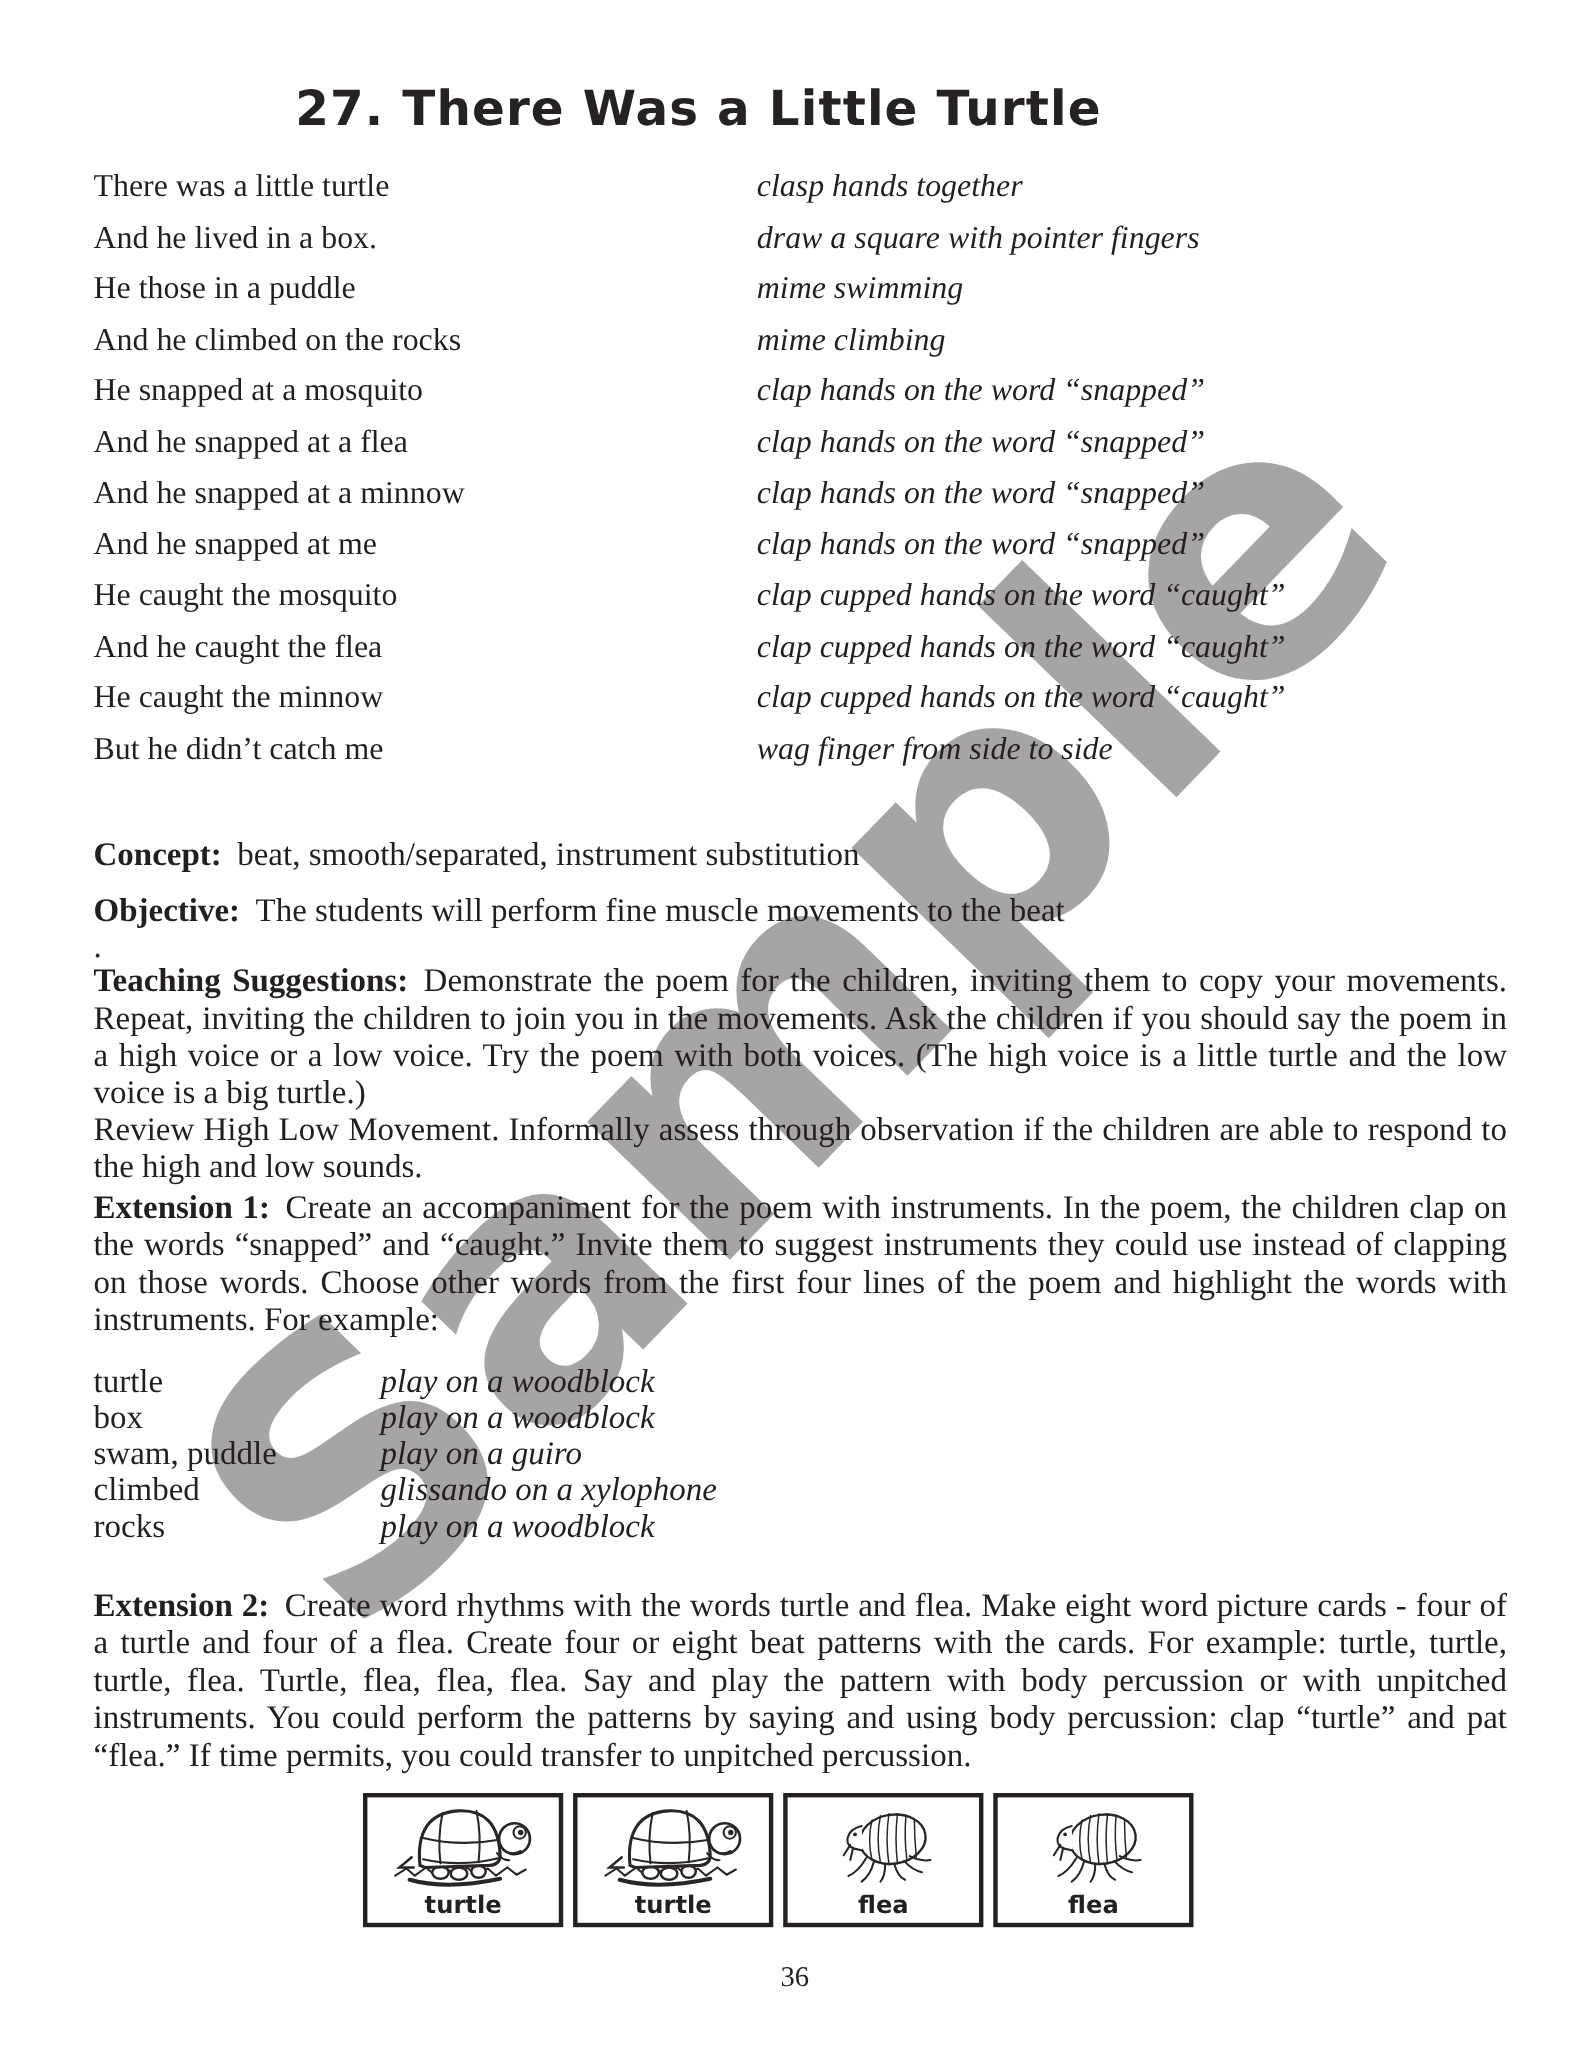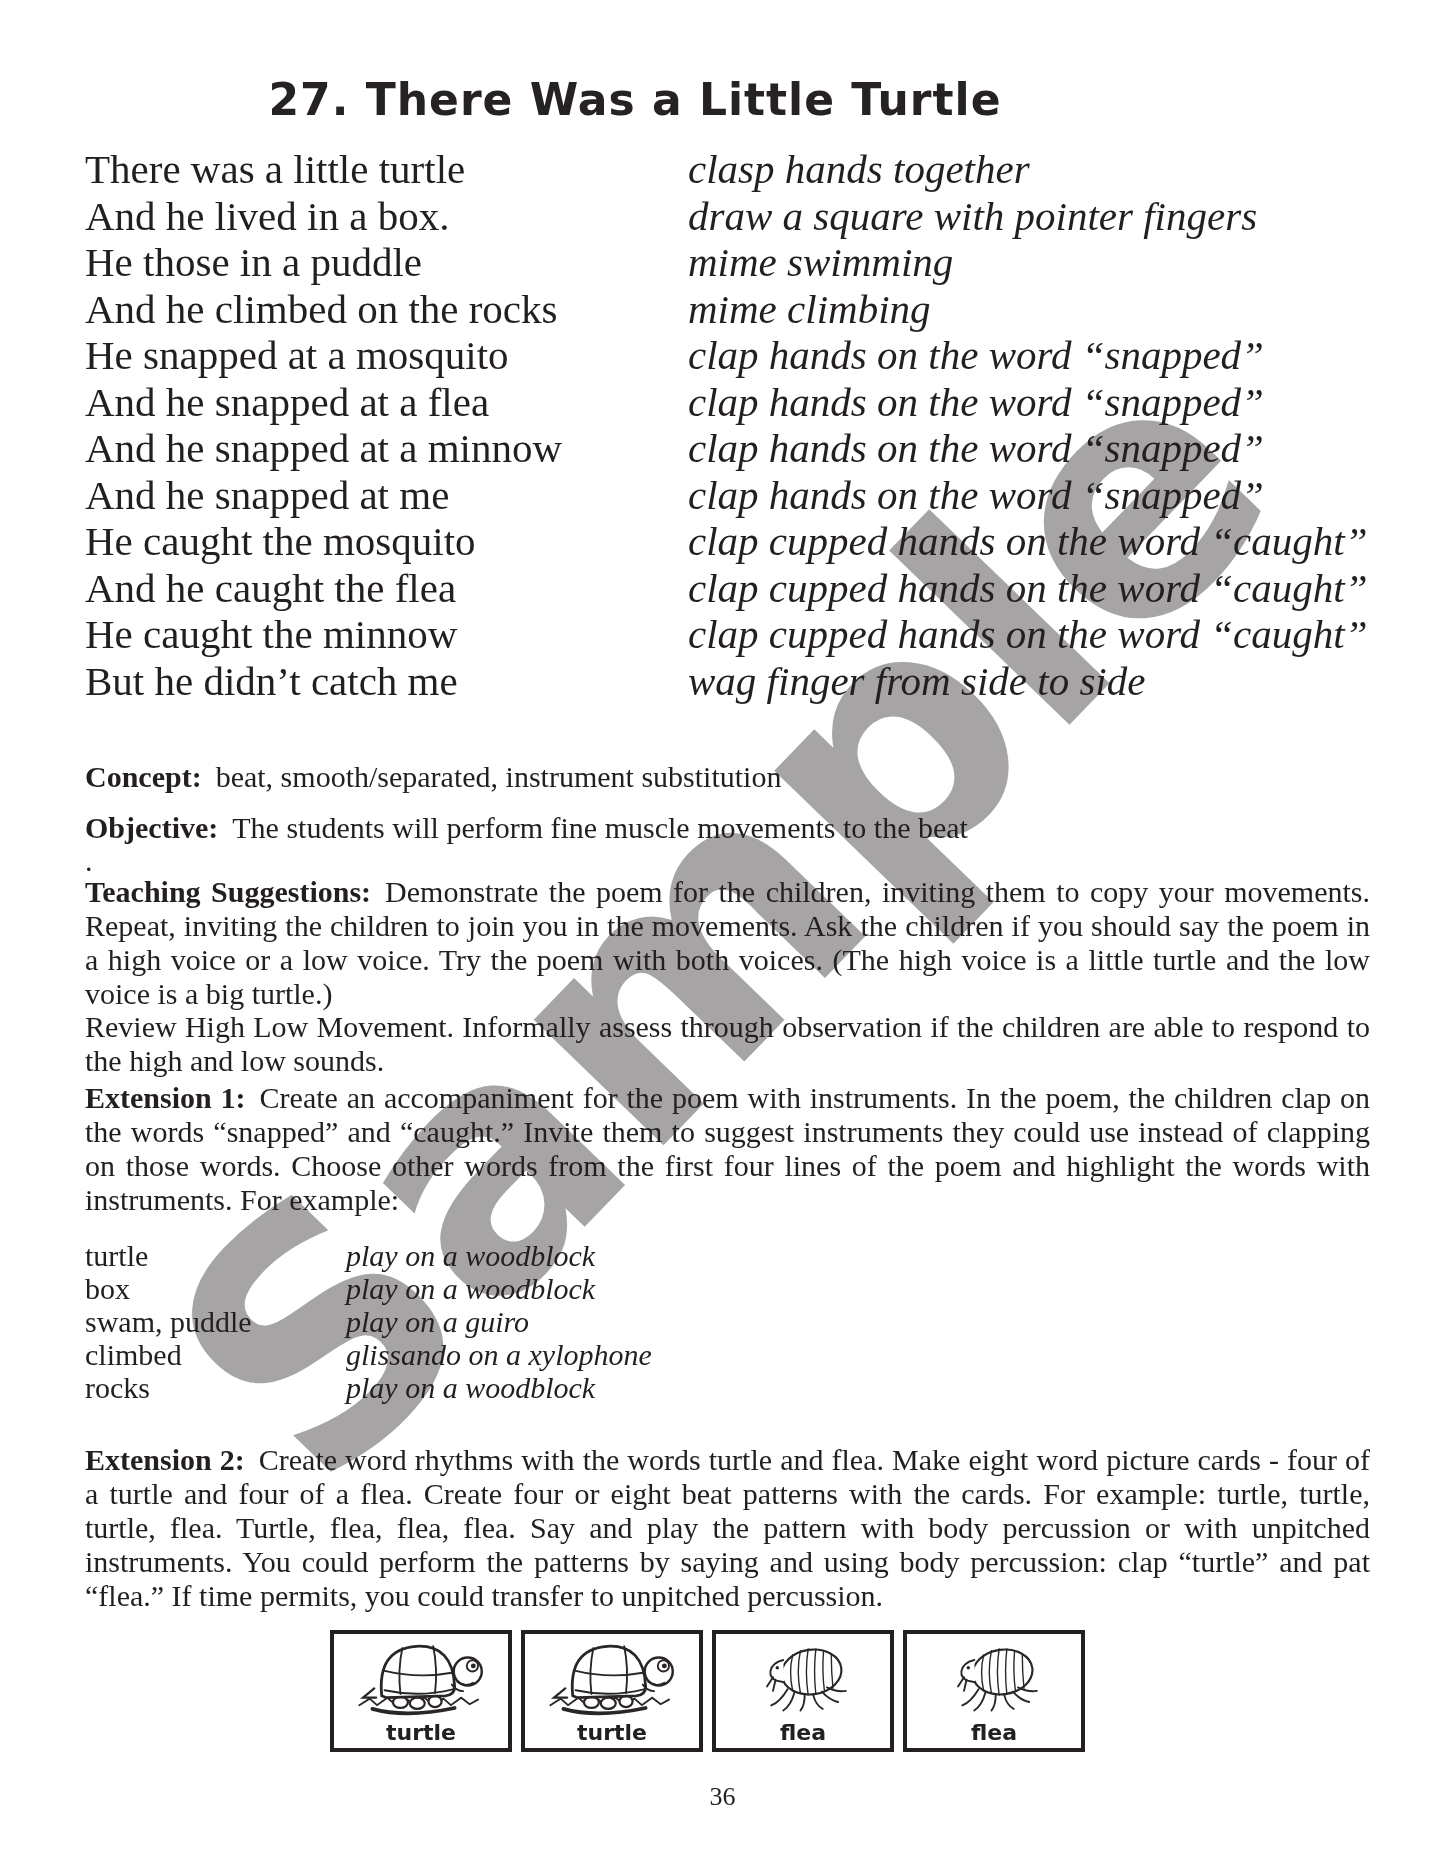--- a/index.html
+++ b/index.html
@@ -18,21 +18,21 @@
     letter-spacing:2px; opacity:.95;
   }
   
   .title{
     position:absolute; top:74px; left:0; width:1270px; margin:0;
     text-align:center; font-family:"DejaVu Sans", sans-serif;
     font-weight:700; font-size:44px; letter-spacing:1px; color:#262122;
   }
   
   .poem{position:absolute; top:146px; left:85px; right:70px;}
-  .poem-row{display:flex; line-height:46.5px; font-size:41px;}
+  .poem-row{display:flex; line-height:46.5px; font-size:29px;}
   .poem-row .lyric{flex:0 0 603px;}
   .poem-row .action{font-style:italic;}
   
   .block{position:absolute; left:85px; right:75px; font-size:30px; line-height:34px;}
   .block b{margin-right:14px;}
   .just{text-align:justify;}
   .concept{top:760px;}
   .objective{top:811px;}
   .stray{top:844px;}
   .teaching{top:875px;}

